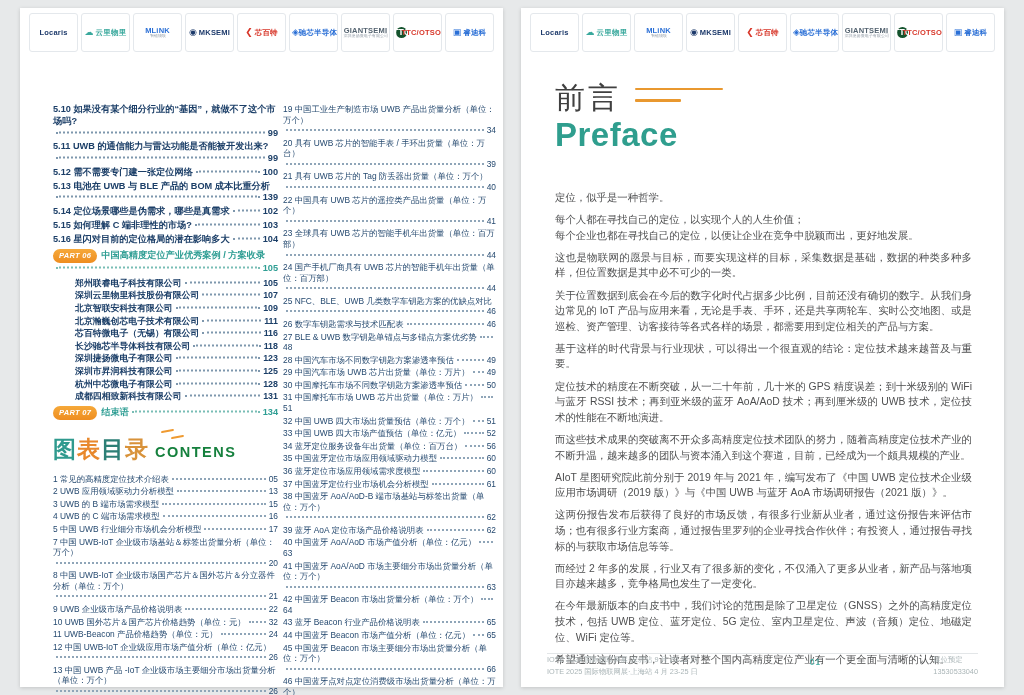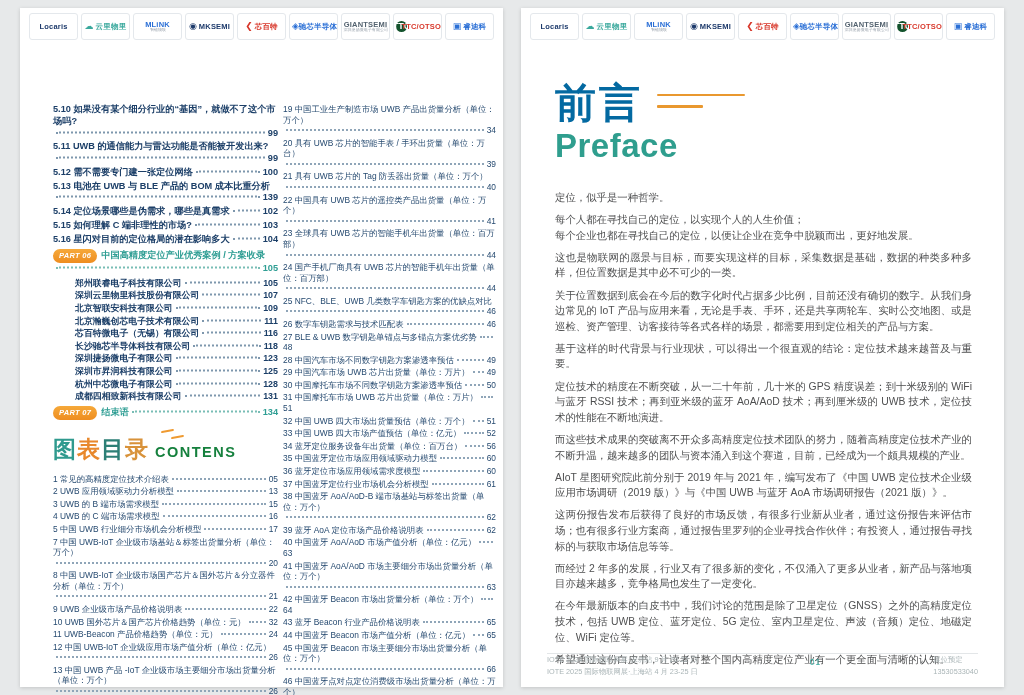--- a/index.html
+++ b/index.html
@@ -1,21 +1,21 @@
 <!DOCTYPE html>
 <html><head>
 <meta charset="utf-8">
 <style>
   html,body{margin:0;padding:0}
   body{width:1024px;height:695px;background:#e7e9ea;font-family:"Liberation Sans","DejaVu Sans",sans-serif;position:relative;overflow:hidden;-webkit-font-smoothing:antialiased}
   .page{position:absolute;top:8px;height:679px;width:483px;background:#fff;box-shadow:0 1px 4px rgba(0,0,0,.16)}
   .page.left{left:20px}.page.right{left:521px}
 
   
-  .logobar{position:absolute;top:5px;left:9px;right:9px;height:27px;display:flex;gap:3px}
+  .logobar{position:absolute;top:5px;left:9px;right:9px;height:39px;display:flex;gap:3px}
   .chip{flex:1;background:#fff;border:1px solid #e4e8ec;border-radius:3px;display:flex;align-items:center;justify-content:center;gap:2px;padding:1px 2px;overflow:hidden;min-width:0}
   .chip .ico{display:inline-flex;align-items:center;justify-content:center;font-size:9px;line-height:1}
   .chip .ico:empty{display:none}
   .chip .ltx{display:flex;flex-direction:column;align-items:center;line-height:1;min-width:0}
   .chip .ltx b{font-size:7.5px;white-space:nowrap;letter-spacing:.2px}
   .chip .ltx i{font-style:normal;font-size:4.5px;white-space:nowrap;transform:scale(.9);color:#9aa3ad}
   .chip .ltx i:empty{display:none}
   .l-navy{color:#1d3a6b}.l-teal{color:#38a89c}.l-blue{color:#2a6fd6}.l-red{color:#d8372a}.l-slate{color:#53626f}
   .ico-ball{background:#14532d;color:#fff;border-radius:50%;width:11px;height:11px;font-size:4.5px;font-weight:bold}
 
@@ -47,21 +47,21 @@
   .d1{top:-4px;left:108px;transform:rotate(-10deg)}
   .d2{top:2px;left:118px;transform:rotate(-10deg)}
 
   .fentry{font-size:8.4px;line-height:1.26;color:#264a70;margin-bottom:2px;font-weight:400}
   .fentry .leader{border-color:#8fa5b8;transform:translateY(-2px)}
   .fentry .pg{font-weight:400}
 
   
   .prehead{position:absolute;left:34px;top:74px}
   .zh-row{display:flex;align-items:center}
-  .zh-row h1{margin:0;font-size:41px;line-height:1.05;font-weight:700;color:#0369a1;letter-spacing:3px}
+  .zh-row h1{margin:0;font-size:30px;line-height:1.05;font-weight:400;color:#404040;letter-spacing:3px}
   .hlines{margin-left:14px;margin-top:-6px}
   .hl{height:2.5px;background:#e9982f;border-radius:1px}
   .hl1{width:88px;margin-bottom:9px}
   .hl2{width:46px}
   .pre-en{margin:2px 0 0;font-size:33px;font-weight:800;color:#2f9e8e;letter-spacing:.5px}
 
   .bodytext{position:absolute;left:34px;right:32px;top:182px}
   .bodytext p{margin:0 0 6.5px;font-size:10.4px;line-height:1.5;color:#4e4f50;white-space:pre-line;text-align:justify}
 
   .footer{position:absolute;left:26px;right:26px;bottom:10px;border-top:1px solid #e3e6e8;padding-top:0;display:flex;justify-content:space-between;align-items:flex-start}

